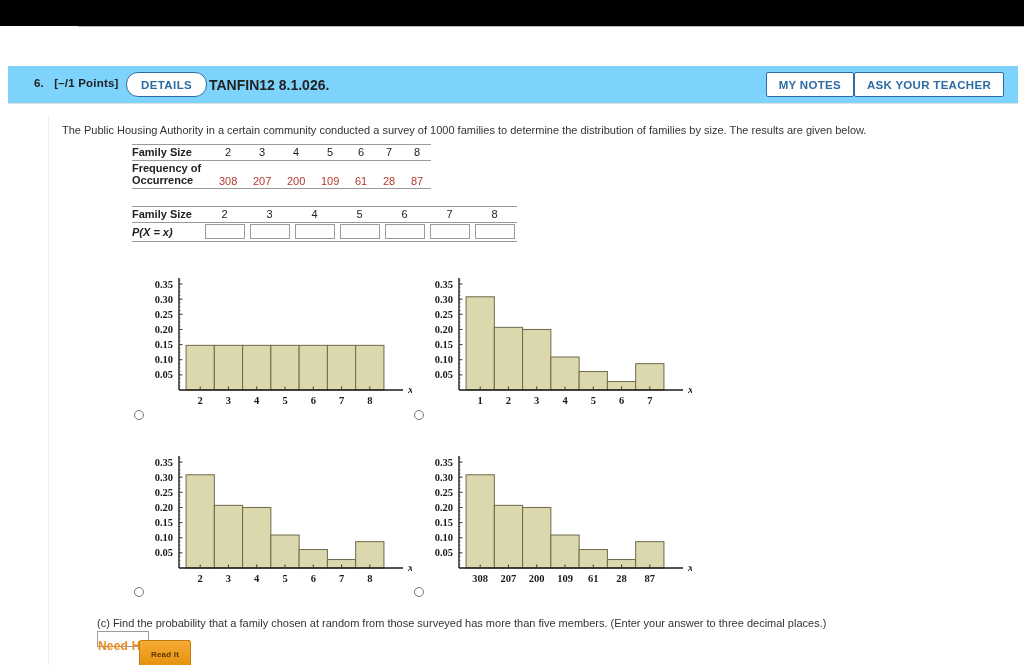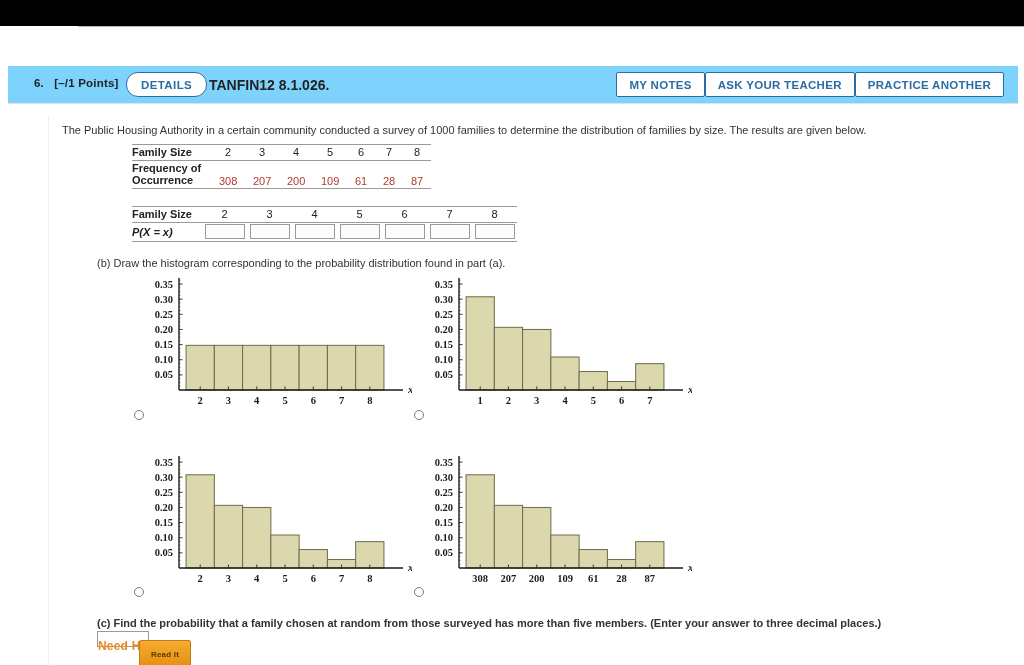--- a/index.html
+++ b/index.html
@@ -172,21 +172,20 @@
     <div class="qnum">
       <span>6.</span>
       &nbsp;
       <span>[–/1 Points]</span>
     </div>
     <div class="btn-details">DETAILS</div>
     <div class="qcode">TANFIN12 8.1.026.</div>
     <div class="hdr-btns">
       <div class="hdr-btn">MY NOTES</div>
       <div class="hdr-btn">ASK YOUR TEACHER</div>
-      <div class="hdr-btn">PRACTICE ANOTHER</div>
     </div>
   </div>
 
   <div class="panel">
 
     <div class="prose" style="left:13px; top:7px;">The Public Housing Authority in a certain community conducted a survey of 1000 families to determine the distribution of families by size. The results are given below.</div>
 
     <table class="dtable" style="left:83px; top:28px;">
       <tbody>
           <tr>
@@ -234,21 +233,20 @@
         <td class="ruled-bot"><span class="ansbox"></span></td>
         <td class="ruled-bot"><span class="ansbox"></span></td>
         <td class="ruled-bot"><span class="ansbox"></span></td>
         <td class="ruled-bot"><span class="ansbox"></span></td>
         <td class="ruled-bot"><span class="ansbox"></span></td>
         <td class="ruled-bot"><span class="ansbox"></span></td>
       </tr>
     </tbody>
       </table>
 
-    <div class="prose" style="left:48px; top:140px;">(b) Draw the histogram corresponding to the probability distribution found in part (a).</div>
 
     <div class="histo" style="left:78px; top:152px;">
       <svg width="285" height="150" viewBox="0 0 285 150">
           <text x="46" y="110.46486486486486" text-anchor="end" font-family="&quot;Liberation Serif&quot;, serif" font-size="10.5" font-weight="bold" fill="#1a1a1a">0.05</text>
           <line x1="52" y1="106.86486486486487" x2="55.5" y2="106.86486486486487" stroke="#3a3a2e" stroke-width="1"></line>
           <text x="46" y="95.32972972972972" text-anchor="end" font-family="&quot;Liberation Serif&quot;, serif" font-size="10.5" font-weight="bold" fill="#1a1a1a">0.10</text>
           <line x1="52" y1="91.72972972972973" x2="55.5" y2="91.72972972972973" stroke="#3a3a2e" stroke-width="1"></line>
           <text x="46" y="80.19459459459459" text-anchor="end" font-family="&quot;Liberation Serif&quot;, serif" font-size="10.5" font-weight="bold" fill="#1a1a1a">0.15</text>
           <line x1="52" y1="76.5945945945946" x2="55.5" y2="76.5945945945946" stroke="#3a3a2e" stroke-width="1"></line>
           <text x="46" y="65.05945945945945" text-anchor="end" font-family="&quot;Liberation Serif&quot;, serif" font-size="10.5" font-weight="bold" fill="#1a1a1a">0.20</text>
@@ -528,21 +526,21 @@
           <text x="186.26666666666665" y="136" text-anchor="middle" font-family="&quot;Liberation Serif&quot;, serif" font-size="10.5" font-weight="bold" fill="#1a1a1a">61</text>
           <line x1="214.5333333333333" y1="122" x2="214.5333333333333" y2="118.5" stroke="#3a3a2e" stroke-width="1"></line>
           <text x="214.5333333333333" y="136" text-anchor="middle" font-family="&quot;Liberation Serif&quot;, serif" font-size="10.5" font-weight="bold" fill="#1a1a1a">28</text>
           <line x1="242.79999999999998" y1="122" x2="242.79999999999998" y2="118.5" stroke="#3a3a2e" stroke-width="1"></line>
           <text x="242.79999999999998" y="136" text-anchor="middle" font-family="&quot;Liberation Serif&quot;, serif" font-size="10.5" font-weight="bold" fill="#1a1a1a">87</text>
           <text x="281" y="125" text-anchor="start" font-family="&quot;Liberation Serif&quot;, serif" font-size="10.5" font-weight="bold" font-style="italic" fill="#1a1a1a">x</text>
         </svg>
     </div>
     <div class="radio" style="left:365px; top:471px;"></div>
 
-    <div class="prose" style="left:48px; top:500px;font-weight:bold;">(c) Find the probability that a family chosen at random from those surveyed has more than five members. (Enter your answer to three decimal places.)</div>
+    <div class="prose" style="left:48px; top:500px;">(c) Find the probability that a family chosen at random from those surveyed has more than five members. (Enter your answer to three decimal places.)</div>
     <div class="ansbox-c" style="left:48px; top:515px;"></div>
 
   </div>
 
   <div class="needhelp">Need Help?</div>
   <div class="readit">Read It</div>
 
 </div>
 
 </body></html>

